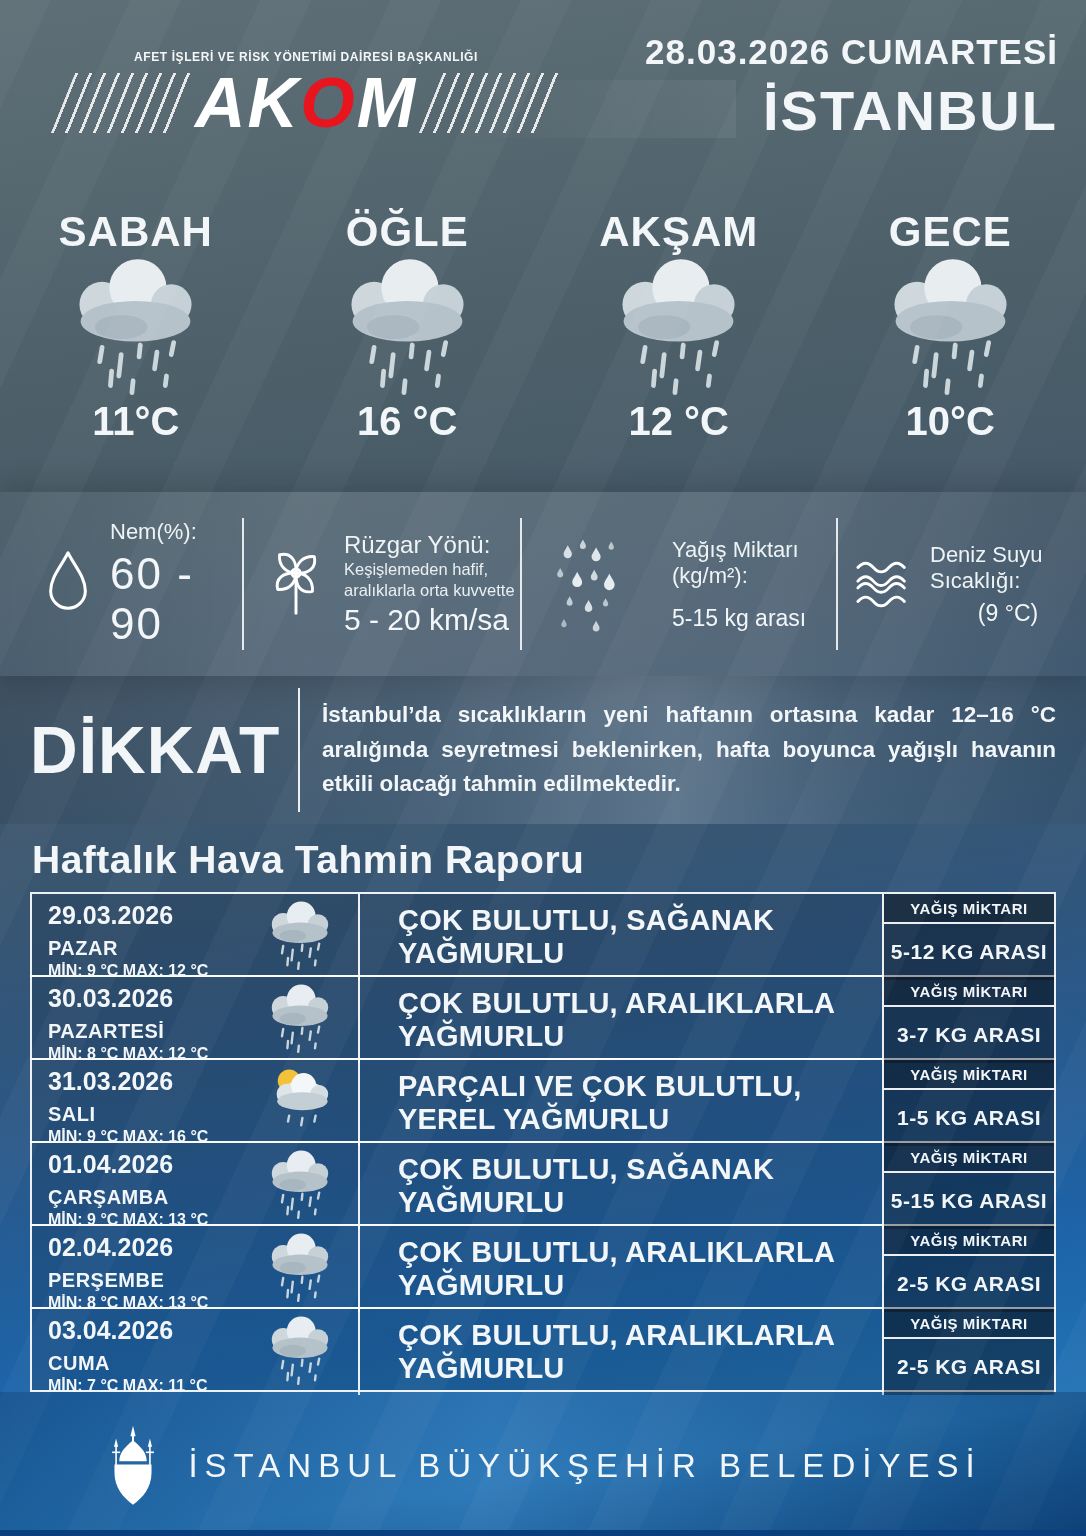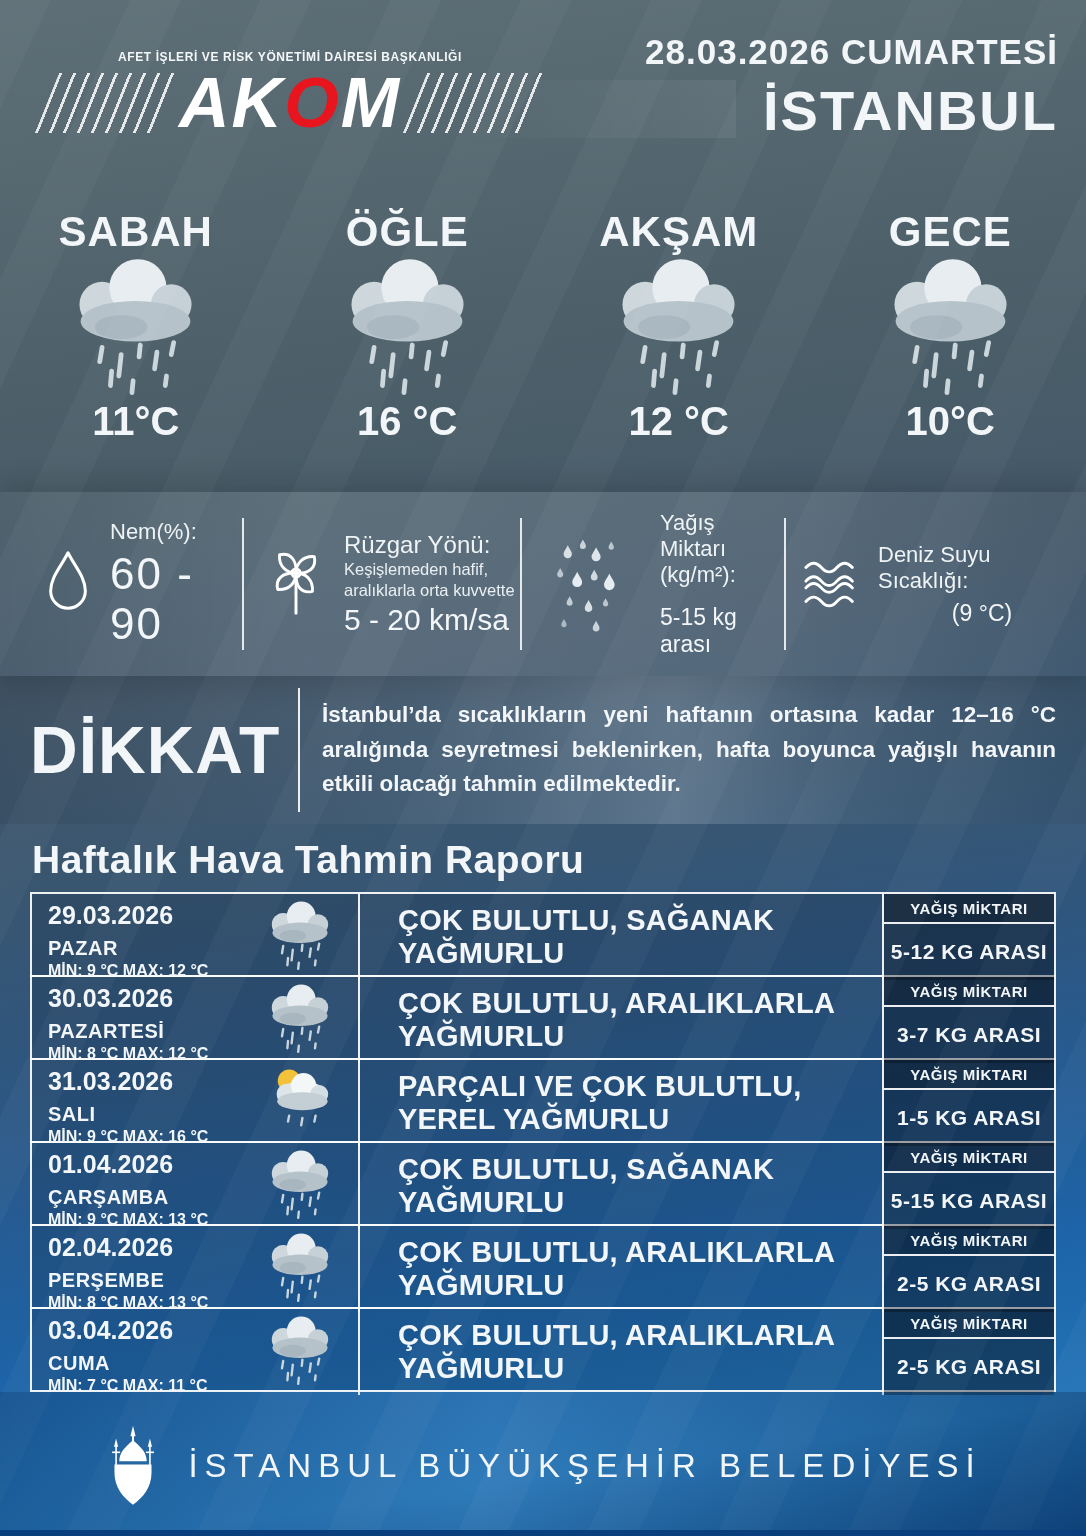--- a/index.html
+++ b/index.html
@@ -9,21 +9,21 @@
     position:relative; width:1086px; height:1536px; margin:0 auto; overflow:hidden;
     background:linear-gradient(172deg,#5e6f77 0%,#51636c 18%,#495d68 30%,#43586b 42%,#3a566f 52%,#2f567e 63%,#265b92 72%,#1d64a8 82%,#2273b6 92%,#11518f 100%);
   }
   .page::before{ 
     content:""; position:absolute; inset:0; pointer-events:none;
     background:repeating-linear-gradient(115deg, rgba(255,255,255,0.03) 0 46px, transparent 46px 118px);
   }
 
   
   .header { position:relative; height:200px; }
-  .logo-area { position:absolute; left:40px; top:50px; width:500px; text-align:center; }
+  .logo-area { position:absolute; left:56px; top:50px; width:500px; text-align:center; }
   .dept { font-size:12px; font-weight:700; letter-spacing:0.6px; color:#f4f7f8; margin-bottom:4px; }
   .logo-row { display:flex; align-items:center; justify-content:center; gap:14px;font-style:italic; }
   .stripes { width:118px; height:60px; transform:skewX(-22deg); opacity:0.9;
     background:repeating-linear-gradient(90deg, rgba(255,255,255,0.95) 0 3px, transparent 3px 14px); }
   .akom { font-size:70px; font-weight:900; letter-spacing:2px; color:#ffffff; line-height:1; }
   .akom .red-o { color:#e8151f; }
   .header-right { position:absolute; right:28px; top:32px; text-align:right; }
   .hdr-date { font-size:35px; font-weight:700; letter-spacing:1px; }
   .hdr-city { font-size:56px; font-weight:800; letter-spacing:2px; margin-top:6px; }
   .hdr-sheen { position:absolute; right:350px; top:80px; width:280px; height:58px;
@@ -38,21 +38,21 @@
   .p-temp { font-size:40px; font-weight:700; margin-top:-8px; }
 
   
   .metrics { position:relative; height:184px; display:flex; align-items:center;
     background:linear-gradient(90deg, rgba(255,255,255,0.03), rgba(255,255,255,0.12) 28%, rgba(255,255,255,0.10) 72%, rgba(255,255,255,0.02));
     box-shadow:0 -14px 22px rgba(0,0,0,0.10), 0 14px 22px rgba(0,0,0,0.10); }
   .metric { display:flex; align-items:center; }
   .vdiv { width:2px; height:132px; background:rgba(255,255,255,0.85); flex:none; }
   .m-hum { width:226px; padding-left:26px; gap:16px;margin-left:16px; }
   .m-wind { width:276px; padding-left:20px; gap:16px; }
-  .m-prec { width:262px; padding-left:28px; gap:14px; }
+  .m-prec { width:314px; padding-left:28px; gap:26px; }
   .m-sea { flex:1; padding-left:16px; gap:14px; }
   .m-icon svg { display:block; }
   .m-label { font-size:22px; font-weight:400; color:#eef3f5; }
   .m-big { font-size:44px; font-weight:300; letter-spacing:2px; margin-top:4px; }
   .m-wind .m-label { font-size:24px; }
   .m-desc { font-size:16.5px; font-weight:400; line-height:1.25; color:#e9eff2; }
   .m-windval { font-size:30px; font-weight:300; margin-top:2px; }
   .m-precval { font-size:23px; font-weight:400; margin-top:16px; }
   .m-seaval { font-size:23px; font-weight:300; margin-top:6px; text-align:center; }
 

